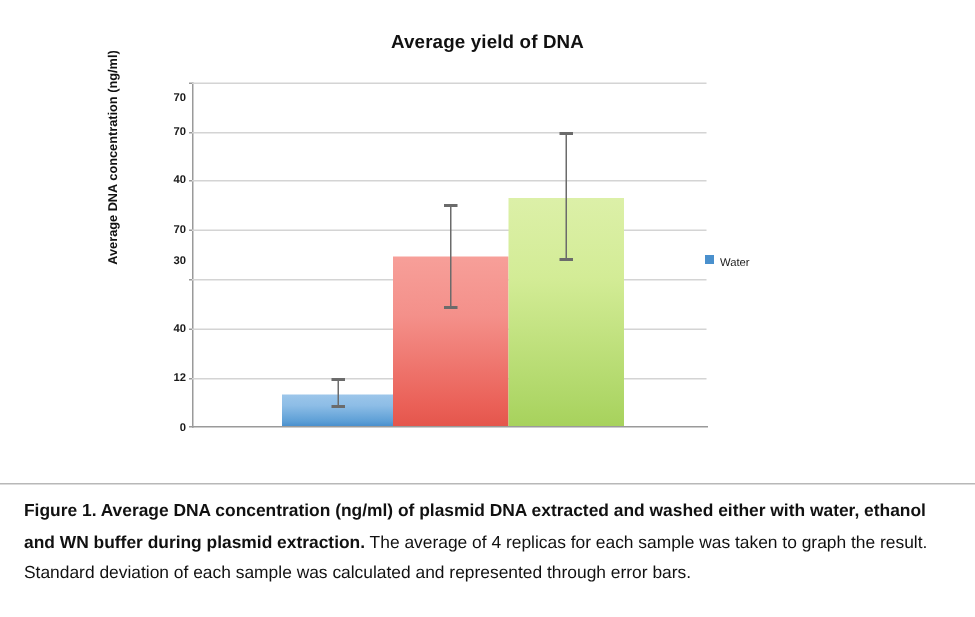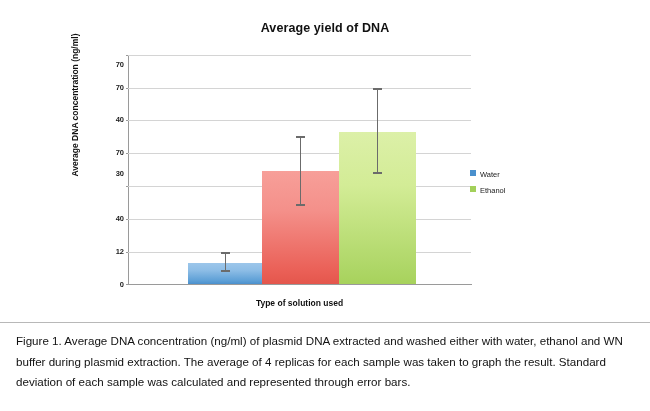--- a/index.html
+++ b/index.html
@@ -186,21 +186,21 @@
     position: absolute;
     left: 16px;
     top: 331px;
     width: 620px;
     font-size: 11.6px;
     line-height: 20.5px;
     color: #111111;
     text-align: left;
   }
   #caption .cap-bold {
-    font-weight: normal;
+    font-weight: bold;
   }
 </style>
 </head>
 <body>
 
 <div id="figure-region">
 
   <div id="chart-title">Average yield of DNA</div>
 
   <div id="y-axis-title">Average DNA concentration (ng/ml)</div>
@@ -247,29 +247,24 @@
 
     <div class="error-bar" style="left:172px; bottom:79px;  height:68px;"></div>
     <div class="error-cap" style="left:168px; bottom:146px; width:9px;"></div>
     <div class="error-cap" style="left:168px; bottom:78px;  width:9px;"></div>
 
     <div class="error-bar" style="left:249px; bottom:111px; height:84px;"></div>
     <div class="error-cap" style="left:245px; bottom:194px; width:9px;"></div>
     <div class="error-cap" style="left:245px; bottom:110px; width:9px;"></div>
   </div>
 
-  <div id="x-axis-title">Type of solution used</div>
 
   <div id="legend">
     <div class="legend-row">
       <span class="legend-swatch" style="background:#4a90cd"></span>
       <span class="legend-label">Water</span>
     </div>
-    <div class="legend-row">
-      <span class="legend-swatch" style="background:#a3d05a"></span>
-      <span class="legend-label">Ethanol</span>
-    </div>
   </div>
 </div>
 
 <div id="caption-divider"></div>
 
 <div id="caption"><span class="cap-bold">Figure 1. Average DNA concentration (ng/ml) of plasmid DNA extracted and washed either with water, ethanol and WN buffer during plasmid extraction.</span><span> The average of 4 replicas for each sample was taken to graph the result. Standard deviation of each sample was calculated and represented through error bars.</span></div>
 
 </body></html>

